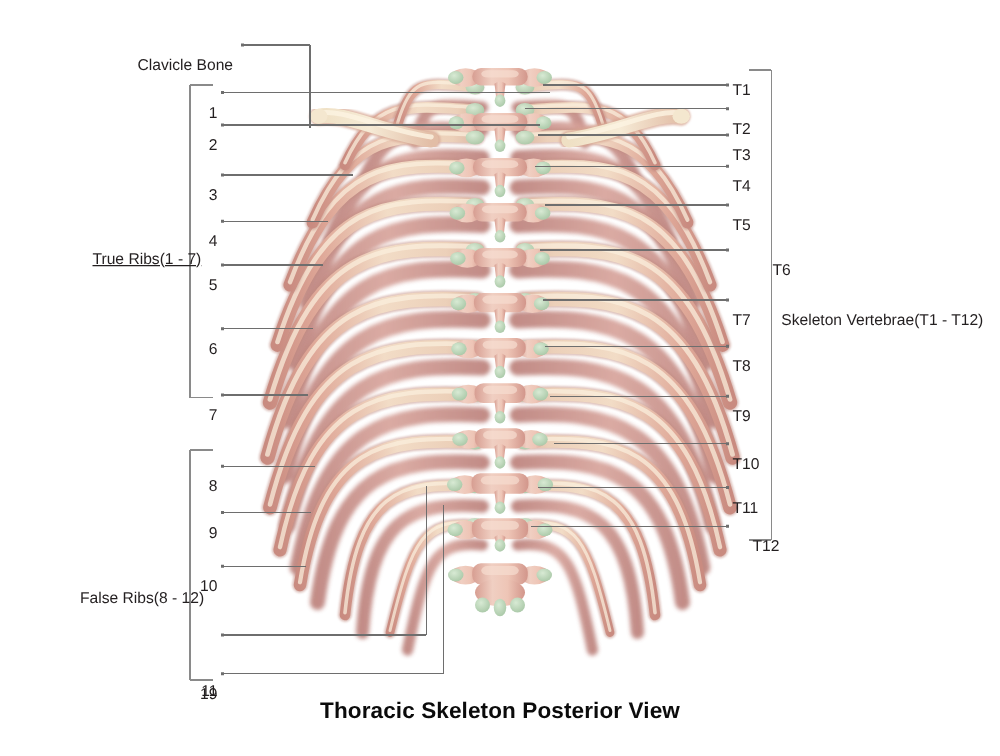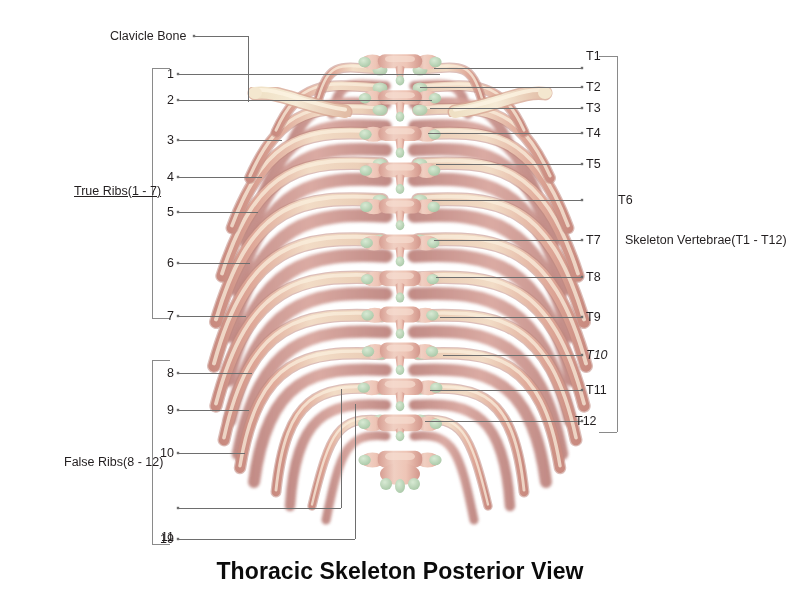--- a/index.html
+++ b/index.html
@@ -21,31 +21,32 @@
     top: 0;
     width: 800px;
     height: 605px;
   }
   .lbl {
     position: absolute;
     font-size: 12.5px;
     color: #231f20;
     white-space: nowrap;
     line-height: 1;
+    margin-top: 16px;
   }
   .lbl-num {
     text-align: right;
   }
   .title {
     position: absolute;
     left: 0;
     right: 0;
     top: 558px;
     text-align: center;
-    font-size: 23px;
+    font-size: 18px;
     font-weight: bold;
     color: #0b0b0b;
     letter-spacing: .1px;
   }
 </style>
 </head>
 <body>
 
 <div id="page">
 
@@ -506,19 +507,19 @@
       <div class="lbl" style="left: 625px; top: 233.5px;">Skeleton Vertebrae(T1 - T12)</div>
       <div class="lbl" style="left: 586px; top: 50px;">T1</div>
       <div class="lbl" style="left: 586px; top: 80.5px;">T2</div>
       <div class="lbl" style="left: 586px; top: 101.5px;">T3</div>
       <div class="lbl" style="left: 586px; top: 126.5px;">T4</div>
       <div class="lbl" style="left: 586px; top: 157.5px;">T5</div>
       <div class="lbl" style="left: 618px; top: 193.5px;">T6</div>
       <div class="lbl" style="left: 586px; top: 233.5px;">T7</div>
       <div class="lbl" style="left: 586px; top: 270.5px;">T8</div>
       <div class="lbl" style="left: 586px; top: 310.5px;">T9</div>
-      <div class="lbl" style="left: 586px; top: 348.5px; font-style: italic;">T10</div>
+      <div class="lbl" style="left: 586px; top: 348.5px;">T10</div>
       <div class="lbl" style="left: 586px; top: 383.5px;">T11</div>
-      <div class="lbl" style="left: 575px; top: 414.5px;">T12</div>
+      <div class="lbl" style="left: 602px; top: 414.5px;">T12</div>
     </div>
 
   <div class="title">Thoracic Skeleton Posterior View</div>
 </div>
 
 </body></html>

